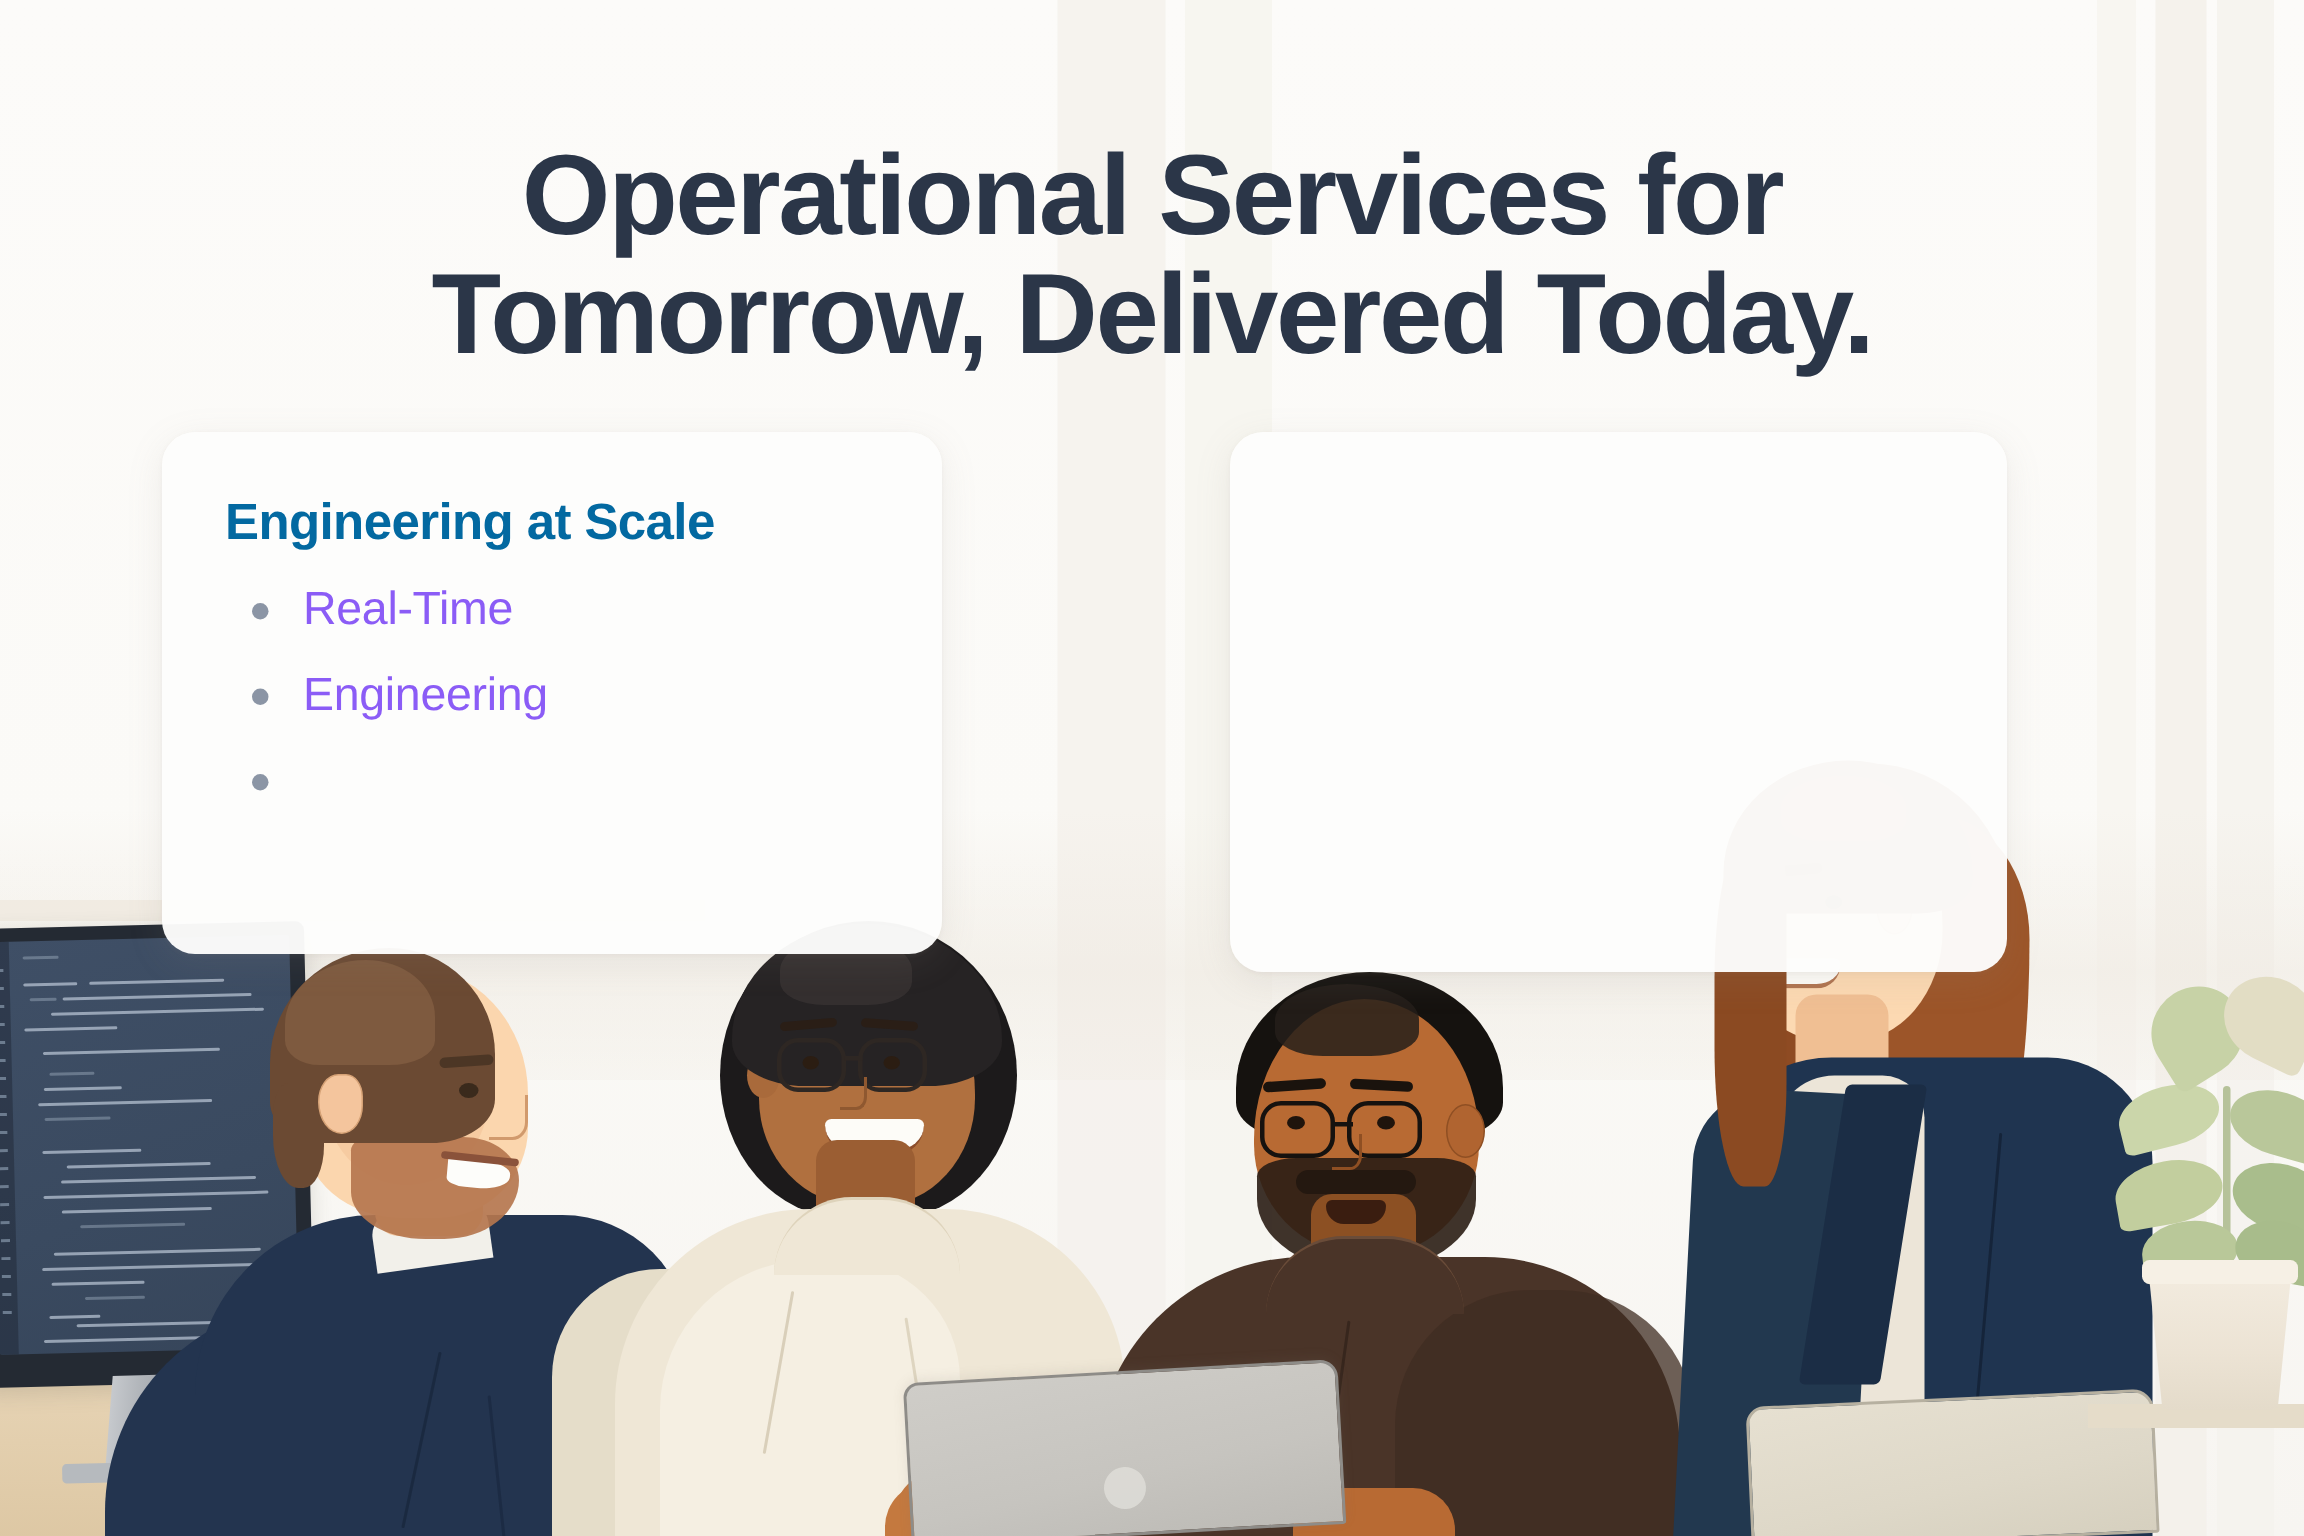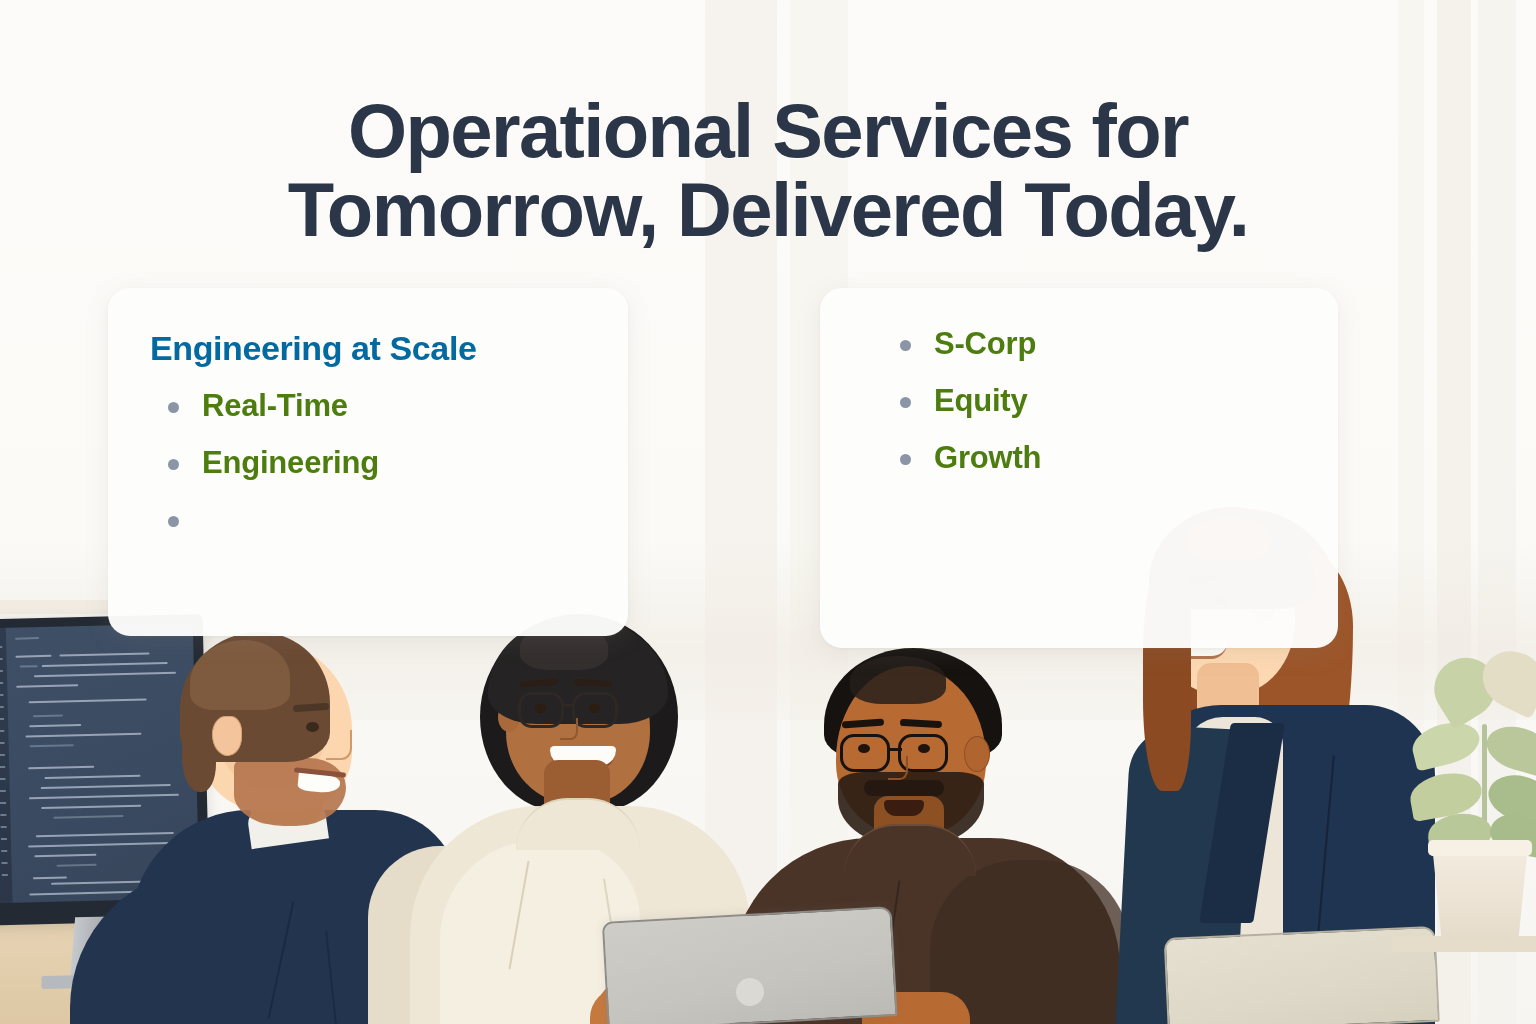--- a/index.html
+++ b/index.html
@@ -503,25 +503,24 @@
     margin-bottom:22px;
     line-height:1.18;
     font-family:"Liberation Sans", sans-serif;
   }
   #card-right h2 { max-width:400px; }
   .card ul { list-style:none; padding-left:12px; }
   .card li {
     position:relative;
     font-size:31px;
     line-height:1.0;
-    color:#4d7c0f;
+    color:#8b5cf6;
     padding:0 0 26px 40px;
     letter-spacing:-.2px;
     font-family:"Liberation Sans", sans-serif;
-    font-weight:bold;
   }
   .card li .bullet {
     position:absolute; left:6px; top:12px;
     width:11px; height:11px; border-radius:50%;
     background:#8b95a5;
   }
   #card-right ul { padding-left:24px; }
   #card-right li { font-size:31px; padding-bottom:26px; }
 </style>
 </head>
@@ -718,18 +717,13 @@
 <div id="card-left" class="card">
   <h2>Engineering at Scale</h2>
   <ul>
     <li><span class="bullet"></span><span>Real-Time</span></li>
     <li><span class="bullet"></span><span>Engineering</span></li>
     <li><span class="bullet"></span></li>
   </ul>
 </div>
 
 <div id="card-right" class="card">
-  <ul>
-    <li><span class="bullet"></span><span>S-Corp</span></li>
-    <li><span class="bullet"></span><span>Equity</span></li>
-    <li><span class="bullet"></span><span>Growth</span></li>
-  </ul>
 </div>
 
 </body></html>

